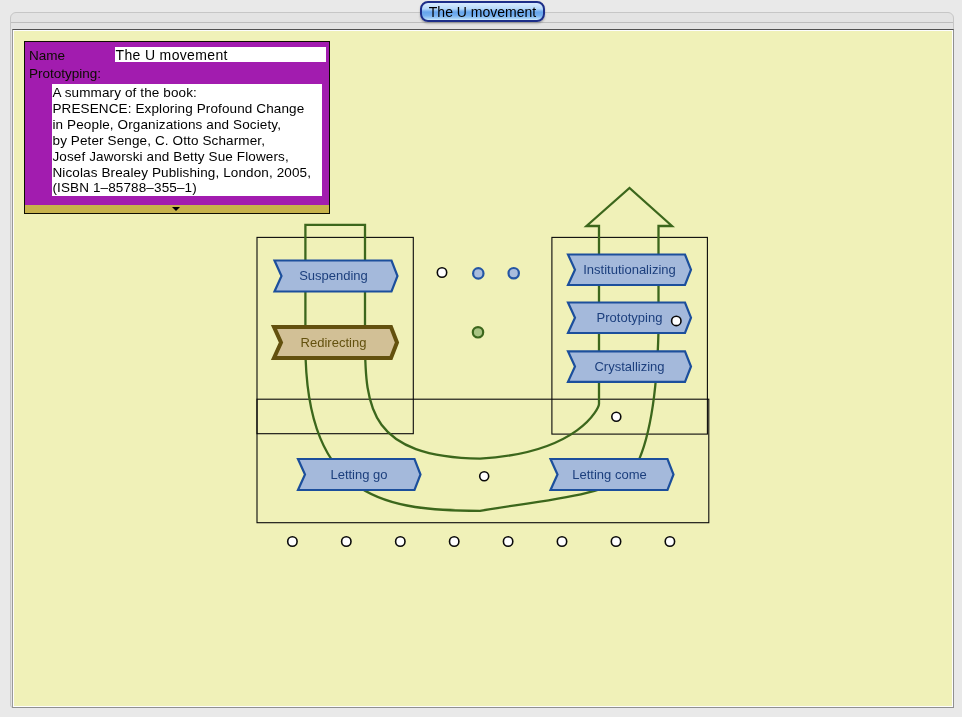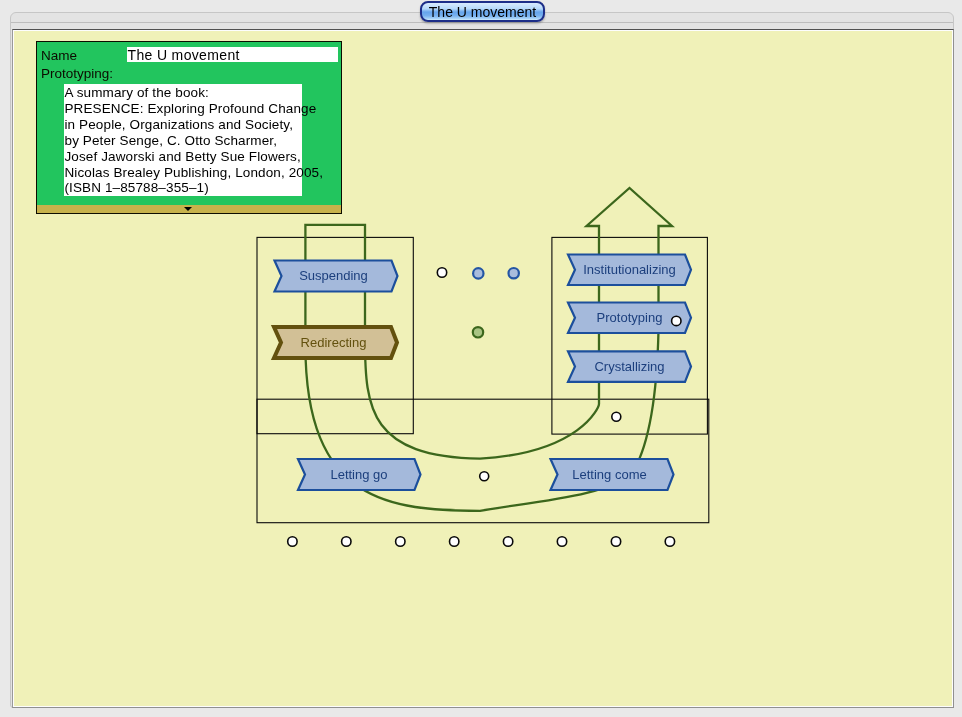--- a/index.html
+++ b/index.html
@@ -1,24 +1,24 @@
 <!DOCTYPE html>
 <html><head>
 <meta charset="utf-8">
 <style>
   html,body{margin:0;padding:0;}
   body{width:962px;height:717px;background:#e9e9e9;font-family:"Liberation Sans",sans-serif;overflow:hidden;position:relative;}
   #panel{position:absolute;left:10px;top:12px;width:944px;height:696px;background:#e3e3e3;border:1px solid #c6c6c6;border-radius:6px 6px 3px 3px;box-sizing:border-box;}
   #tabline{position:absolute;left:11px;top:22px;width:942px;height:1px;background:#bdbdbd;}
   #content{position:absolute;left:12px;top:29px;width:942px;height:679px;box-sizing:border-box;background:#f0f1b8;border-top:1.5px solid #515151;border-left:1px solid #999;border-right:1px solid #909090;border-bottom:1px solid #909090;box-shadow:inset 0 0 0 1px #fdfdfd;}
   #tab{position:absolute;left:420px;top:1px;width:125px;height:21px;box-sizing:border-box;border:2px solid #1d2e88;border-radius:8px;background:linear-gradient(#d8ebfd 0%,#b6d9fa 35%,#7fb5f1 46%,#66a5ec 54%,#77b1ef 75%,#a9d4f8 92%,#cfeafd 100%);box-shadow:0 1.5px 2px rgba(90,90,90,0.45);text-align:center;font-size:14px;line-height:18.5px;color:#000;}
-  #goldbox{position:absolute;left:24px;top:41px;width:306px;height:173px;box-sizing:border-box;background:#22c55e;border:1.7px solid #0d0d00;margin-left:12px;}
+  #goldbox{position:absolute;left:24px;top:41px;width:306px;height:173px;box-sizing:border-box;background:#a21caf;border:1.7px solid #0d0d00;}
   .lbl{position:absolute;font-size:13.5px;color:#0c0c00;}
   #namefield{position:absolute;left:89.5px;top:5px;width:211px;height:15px;background:#fff;font-size:14px;letter-spacing:0.35px;line-height:16px;color:#000;padding-left:1px;box-sizing:border-box;}
-  #descarea{position:absolute;left:27px;top:42px;width:238px;height:112px;background:#fff;font-size:13.5px;letter-spacing:0.12px;line-height:15.9px;color:#000;padding:1px 0 0 0.5px;box-sizing:border-box;white-space:pre;}
+  #descarea{position:absolute;left:27px;top:42px;width:270px;height:112px;background:#fff;font-size:13.5px;letter-spacing:0.12px;line-height:15.9px;color:#000;padding:1px 0 0 0.5px;box-sizing:border-box;white-space:pre;}
   #bstrip{position:absolute;left:0px;bottom:0px;width:100%;height:8px;background:#c7b24b;}
   #tri{position:absolute;left:146.5px;bottom:2px;width:0;height:0;border-left:4.3px solid transparent;border-right:4.3px solid transparent;border-top:4px solid #000;}
   svg{position:absolute;left:0;top:0;}
   svg text{font-family:"Liberation Sans",sans-serif;}
 </style>
 </head>
 <body>
 <div id="panel"></div>
 <div id="tabline"></div>
 <div id="content"></div>

